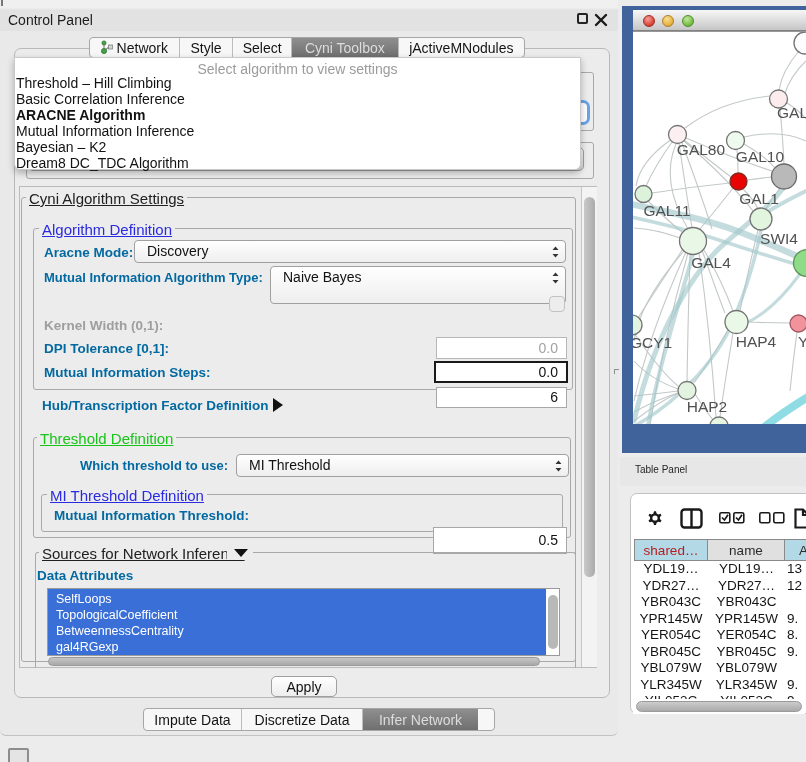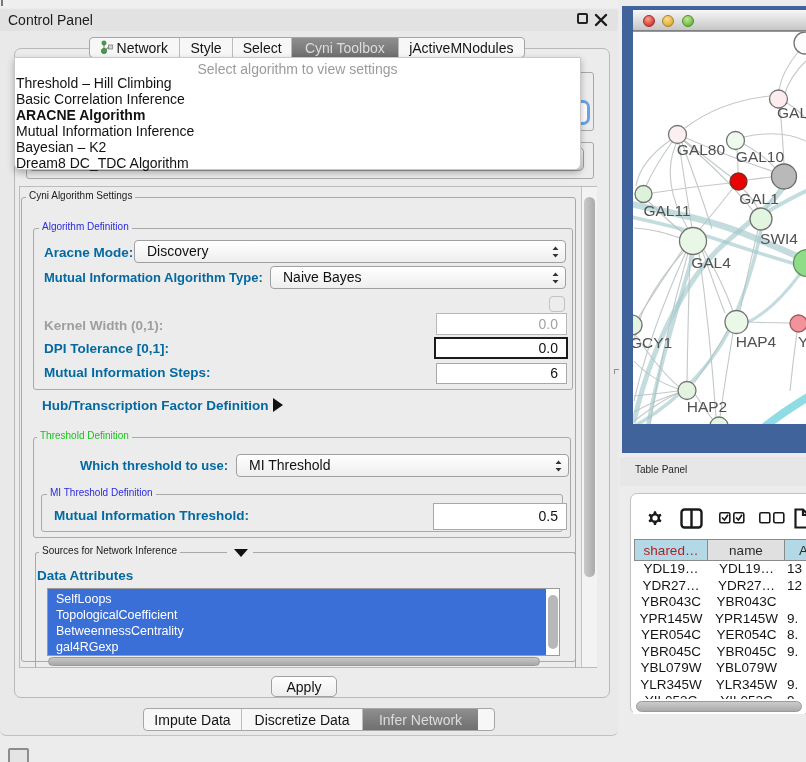--- a/index.html
+++ b/index.html
@@ -23,28 +23,28 @@
 
 .seg { position:absolute; display:flex; background:#f7f7f7; border:1px solid #a6a6a6;
   border-radius:4px; overflow:hidden; }
 .seg .s { display:flex; align-items:center; justify-content:center; font-size:14px;
   color:#141414; border-right:1px solid #bcbcbc; height:100%; }
 .seg .s:last-child { border-right:none; }
 .seg .sel { background:linear-gradient(#8f8f8f,#6f6f6f); color:#dcdcdc; }
 
 
 .grp { position:absolute; border:1px solid #a9a9a9; border-radius:3px; }
-.gtitle { position:absolute; font-size:10px; background:#ececec; padding:0 3px; white-space:nowrap; }
+.gtitle { position:absolute; font-size:15px; background:#ececec; padding:0 3px; white-space:nowrap;text-decoration:underline; }
 .lbl { position:absolute; font-size:13.5px; font-weight:bold; color:#0369a1; white-space:nowrap; }
 .lbl.dis { color:#9e9e9e; }
 .combo { position:absolute; background:linear-gradient(#ffffff,#eeeeee); border:1px solid #a0a0a0;
   border-radius:4px; font-size:14px; color:#111; line-height:21px; padding-left:12px; }
 .combo .ar { position:absolute; right:5px; top:3px; width:9px; height:16px; }
 .tf { position:absolute; background:#fff; border:1px solid #a8a8a8; font-size:14px;
-  color:#111; text-align:right; padding-right:8px; }
+  color:#111; text-align:right; padding-right:8px;margin-top:24px; }
 
 
 #popup { left:14px; top:57px; width:567px; height:113px; background:#fff;
   border:1px solid #c9c9c9; border-radius:0 0 6px 6px;
   box-shadow:0 3px 7px rgba(0,0,0,0.28); z-index:30; }
 #popup .hd { position:absolute; width:100%; top:3px; text-align:center; color:#9b9b9b; font-size:14px; }
 #popup .it { position:absolute; left:1px; font-size:14px; color:#121212; white-space:nowrap; }
 
 
 
@@ -113,21 +113,21 @@
 
 <div class="grp" style="left:33px;top:228px;width:540px;height:162px"></div>
 <div class="gtitle" style="left:39px;top:221px;color:#2a2ae0">Algorithm Definition</div>
 
 <div class="lbl" style="left:44px;top:245px">Aracne Mode:</div>
 <div class="combo" style="left:134px;top:240px;width:432px;height:23px">Discovery<span class="ar"><svg width="9" height="16" viewBox="0 0 9 16">
           <path d="M1.5 6 L4.5 2.5 L7.5 6 Z M1.5 10 L4.5 13.5 L7.5 10 Z" fill="#333"></path>
         </svg></span></div>
 
 <div class="lbl" style="left:44px;top:270px;font-size:13px">Mutual Information Algorithm Type:</div>
-<div class="combo" style="left:270px;top:266px;width:296px;height:23px">Naive Bayes<span class="ar"><svg width="9" height="16" viewBox="0 0 9 16">
+<div class="combo" style="left:270px;top:266px;width:296px;height:38px">Naive Bayes<span class="ar"><svg width="9" height="16" viewBox="0 0 9 16">
           <path d="M1.5 6 L4.5 2.5 L7.5 6 Z M1.5 10 L4.5 13.5 L7.5 10 Z" fill="#333"></path>
         </svg></span></div>
 
 <div class="abs" style="left:549px;top:296px;width:16px;height:16px;background:#ededed;border:1px solid #c2c2c2;border-radius:4px"></div>
 
 <div class="lbl dis" style="left:44px;top:318px">Kernel Width (0,1):</div>
 <div class="tf" style="left:436px;top:313px;width:131px;height:22px;line-height:20px;color:#a2a2a2;border-color:#b8b8b8">0.0</div>
 
 <div class="lbl" style="left:44px;top:341px">DPI Tolerance [0,1]:</div>
 <div class="tf" style="left:434px;top:337px;width:134px;height:22px;line-height:18px;border:2px solid #1a1a1a">0.0</div>

